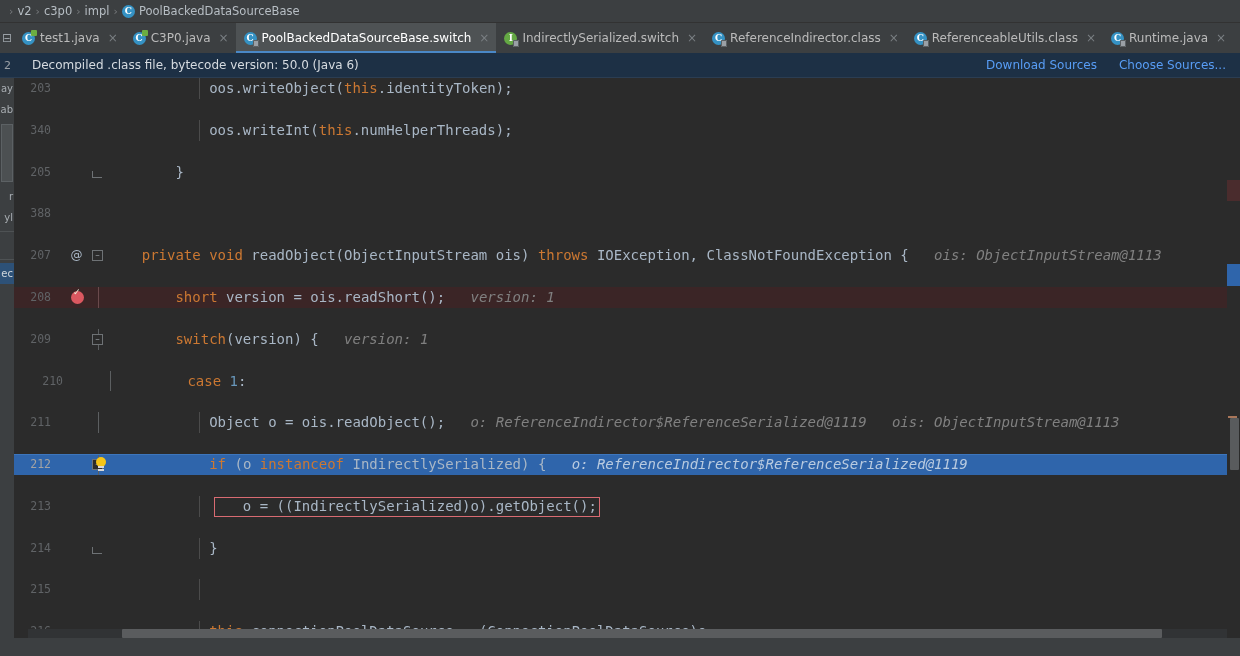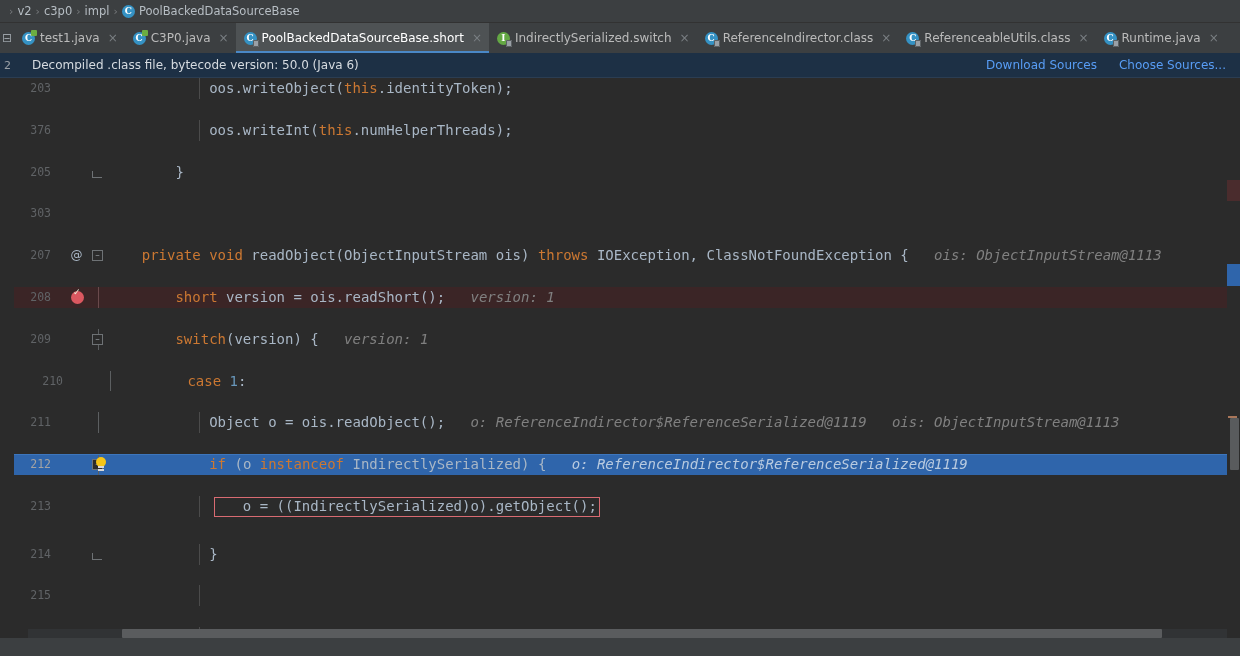--- a/index.html
+++ b/index.html
@@ -233,21 +233,21 @@
       <span>test1.java</span>
       <span class="tclose">×</span>
     </div>
     <div class="tab">
       <span class="ficon java">C</span>
       <span>C3P0.java</span>
       <span class="tclose">×</span>
     </div>
     <div class="tab active">
       <span class="ficon clsfile">C</span>
-      <span>PoolBackedDataSourceBase.short</span>
+      <span>PoolBackedDataSourceBase.switch</span>
       <span class="tclose">×</span>
     </div>
     <div class="tab">
       <span class="ficon ifacefile">I</span>
       <span>IndirectlySerialized.switch</span>
       <span class="tclose">×</span>
     </div>
     <div class="tab">
       <span class="ficon clsfile">C</span>
       <span>ReferenceIndirector.class</span>
@@ -267,44 +267,55 @@
 
   <div class="notif">
     <span class="notif-gut">2</span>
     <span class="notif-msg">Decompiled .class file, bytecode version: 50.0 (Java 6)</span>
     <span class="notif-links">
       <a href="#">Download Sources</a>
       <a href="#">Choose Sources...</a>
     </span>
   </div>
 
+  <div class="leftdock">
+    <div class="ld-row">ay</div>
+    <div class="ld-row">ab</div>
+    <div class="ld-box"></div>
+    <div class="ld-row">r</div>
+    <div class="ld-row">yl</div>
+    <div class="ld-hr"></div>
+    <div class="ld-row"></div>
+    <div class="ld-hr"></div>
+    <div class="ld-row ld-tag">ec</div>
+  </div>
 
   <div class="editor">
     <div class="rows" id="rows">
         <div class="row" style="top: 0px;">
           <div class="gutter-num">203</div>
           <div class="gutter-icons"></div>
           <div class="indent" style="left: 184.96px;"></div>
           <div class="code"><span class="id">            oos.writeObject(</span><span class="kw">this</span><span class="id">.identityToken);</span></div>
         </div>
         <div class="row" style="top: 20.9px;">
-          <div class="gutter-num">376</div>
+          <div class="gutter-num">340</div>
           <div class="gutter-icons"></div>
           <div class="indent" style="left: 184.96px;"></div>
           <div class="code"><span class="id">            oos.writeInt(</span><span class="kw">this</span><span class="id">.numHelperThreads);</span></div>
         </div>
         <div class="row" style="top: 41.8px;">
           <div class="gutter-num">205</div>
           <div class="gutter-icons">
             <div class="fold end"></div>
           </div>
           <div class="code"><span class="id">        }</span></div>
         </div>
         <div class="row" style="top: 62.7px;">
-          <div class="gutter-num">303</div>
+          <div class="gutter-num">388</div>
           <div class="gutter-icons"></div>
           <div class="code"></div>
         </div>
         <div class="row" style="top: 83.6px;">
           <div class="gutter-num">207</div>
           <div class="gutter-icons">
             <div class="annot">@</div>
             <div class="fold">–</div>
           </div>
           <div class="code"><span class="id">    </span><span class="kw">private void </span><span class="id">readObject(ObjectInputStream ois) </span><span class="kw">throws </span><span class="id">IOException, ClassNotFoundException {</span><span class="hint">   ois: ObjectInputStream@1113</span></div>
@@ -352,21 +363,21 @@
           </div>
           <div class="code"><span class="id">            </span><span class="kw">if </span><span class="id">(o </span><span class="kw">instanceof </span><span class="id">IndirectlySerialized) {</span><span class="hint">   o: ReferenceIndirector$ReferenceSerialized@1119</span></div>
         </div>
         <div class="row" style="top: 209px;">
           <div class="gutter-num">213</div>
           <div class="gutter-icons"></div>
           <div class="indent" style="left: 184.96px;"></div>
           <div class="code"><span class="id">                o = ((IndirectlySerialized)o).getObject();</span></div>
           <div class="redbox"></div>
         </div>
-        <div class="row" style="top: 229.9px; margin-top: 6px;">
+        <div class="row" style="top: 229.9px;">
           <div class="gutter-num">214</div>
           <div class="gutter-icons">
             <div class="fold end"></div>
           </div>
           <div class="indent" style="left: 184.96px;"></div>
           <div class="code"><span class="id">            }</span></div>
         </div>
         <div class="row" style="top: 250.8px;">
           <div class="gutter-num">215</div>
           <div class="gutter-icons"></div>

